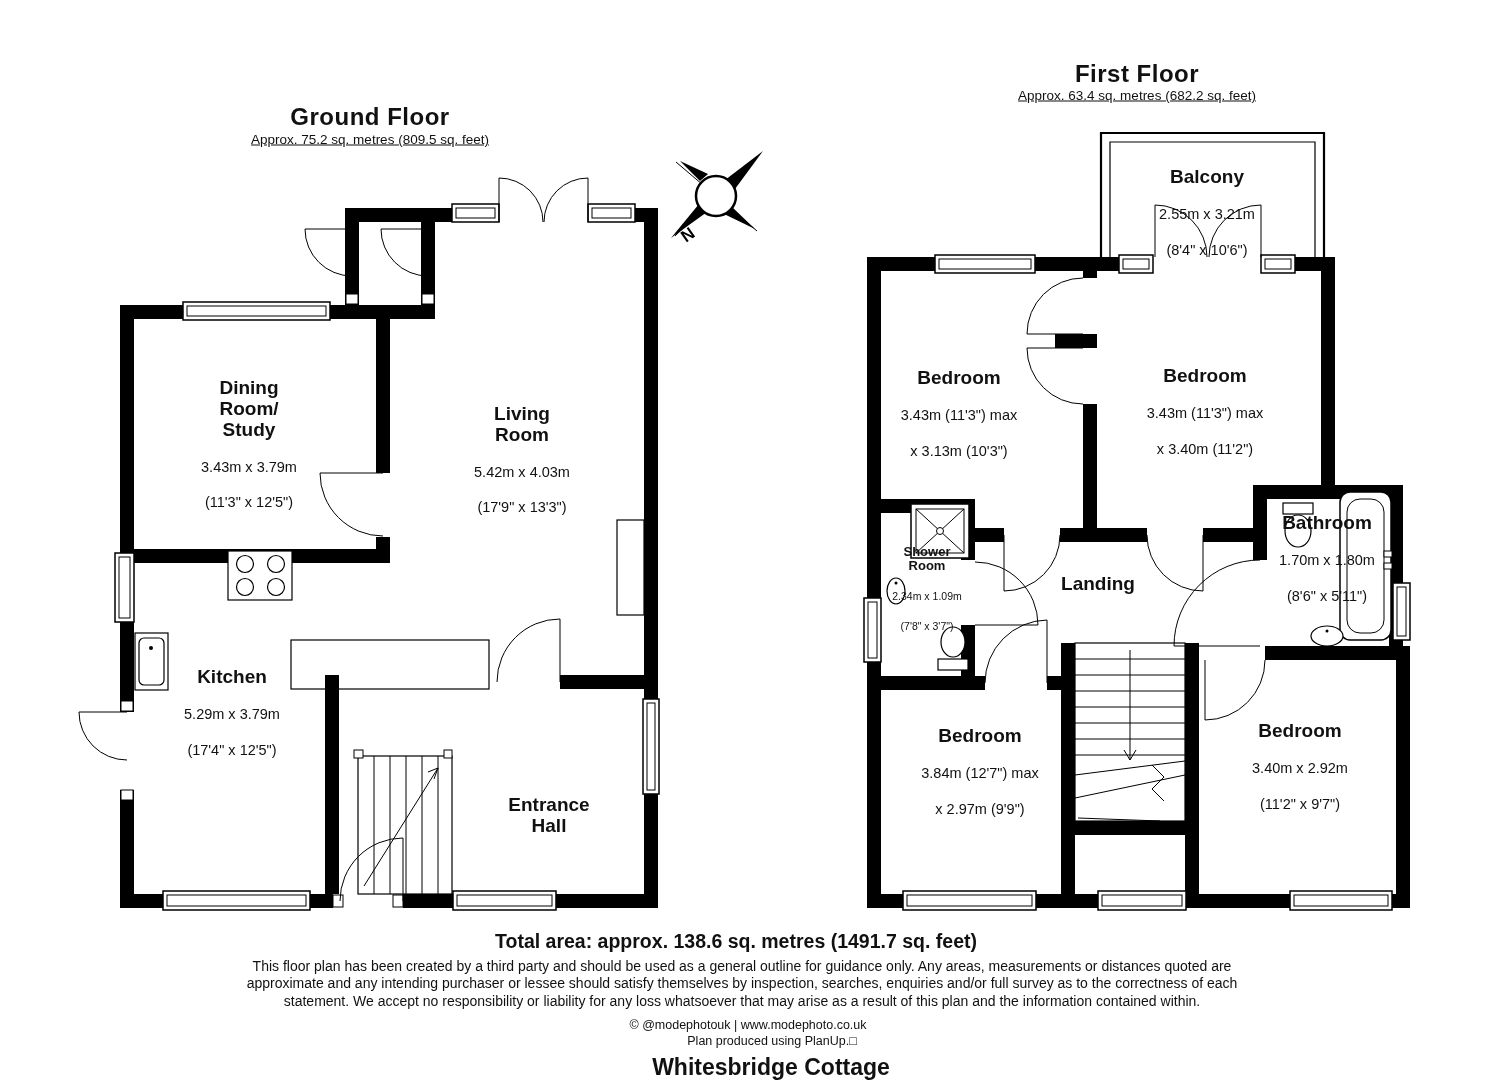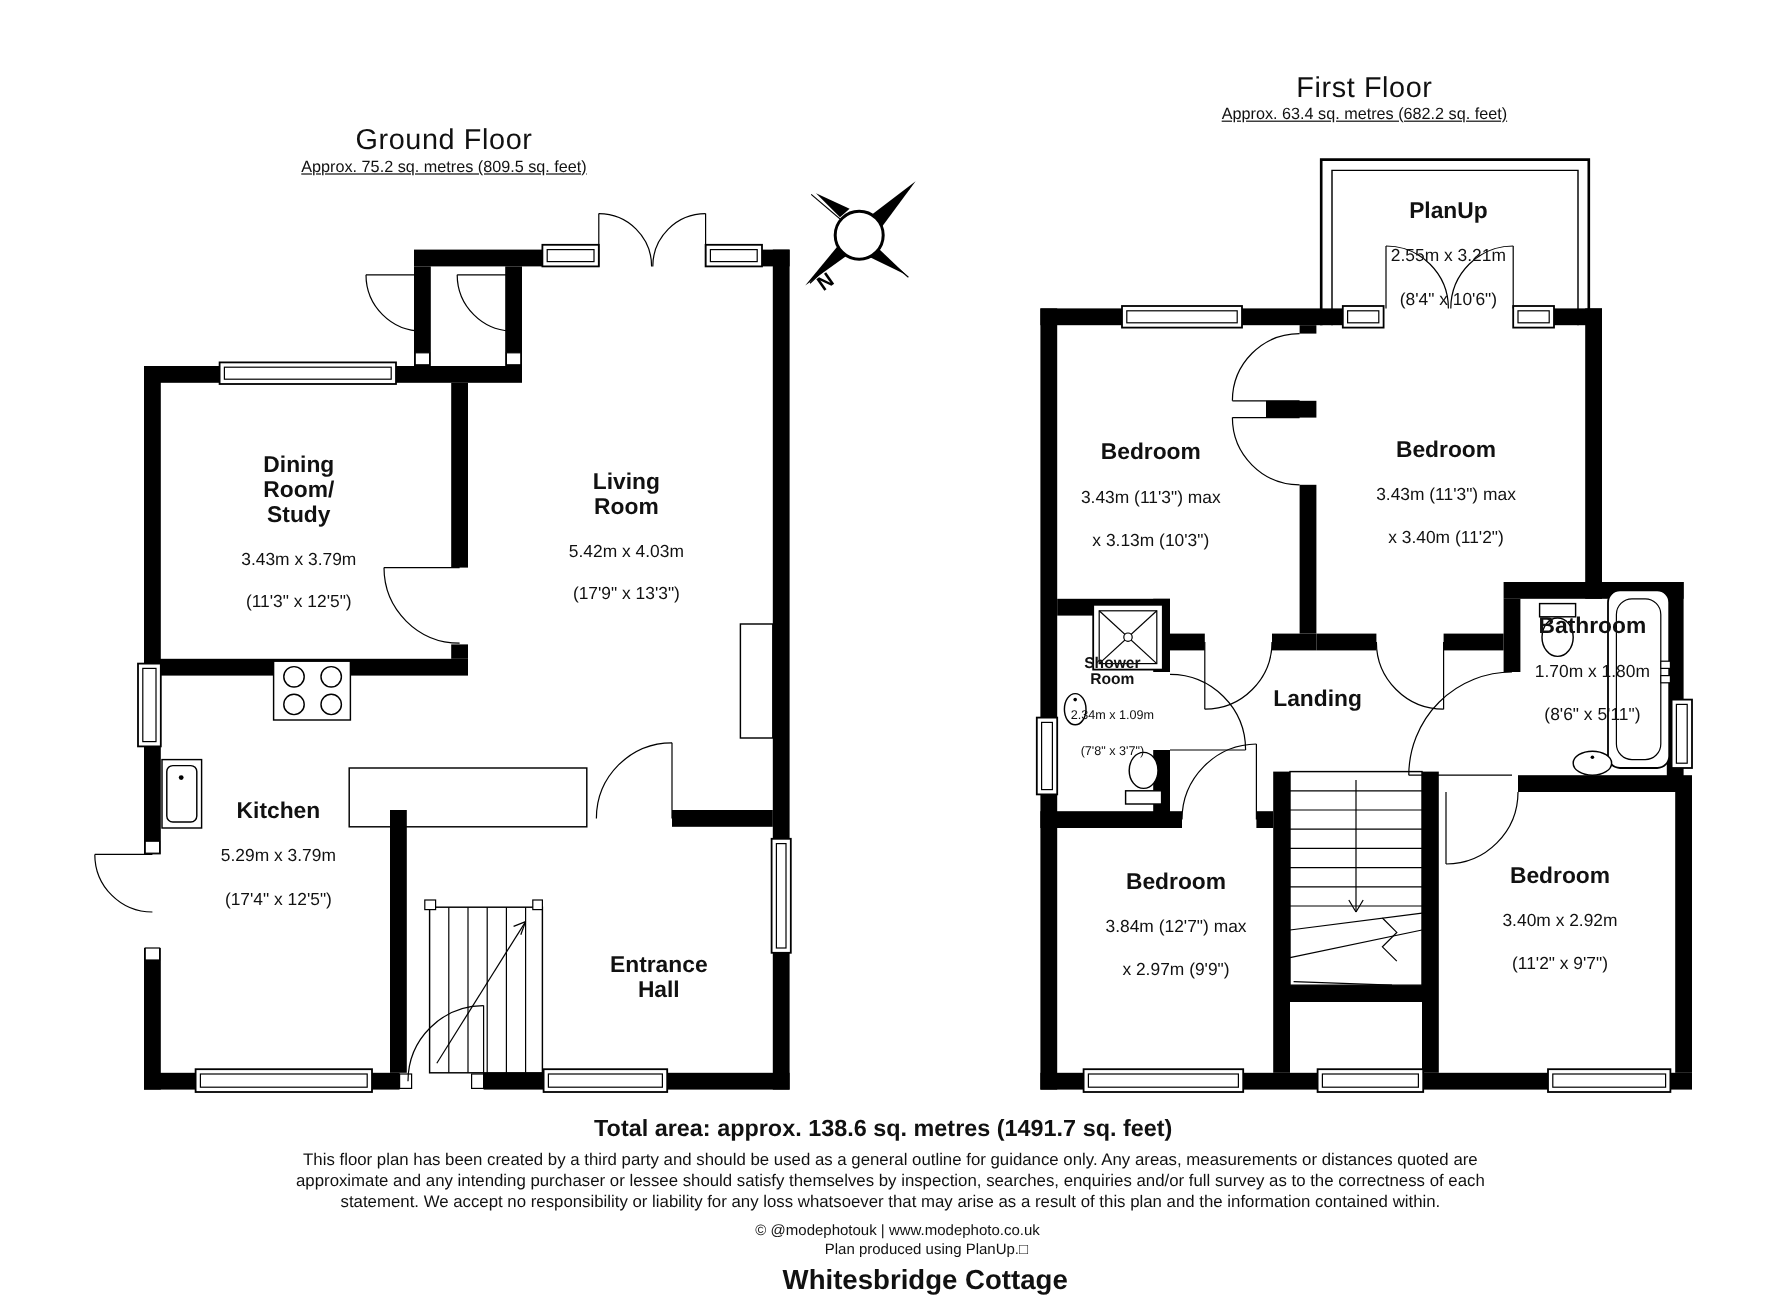--- a/index.html
+++ b/index.html
@@ -1,20 +1,20 @@
 <!DOCTYPE html>
 <html><head>
 <meta charset="utf-8">
 <style>
   html,body{margin:0;padding:0;background:#fff;}
   body{width:1485px;height:1080px;position:relative;overflow:hidden;
        font-family:"Liberation Sans", sans-serif;color:#111;}
   svg.plan{position:absolute;left:0;top:0;}
   .abs{position:absolute;transform:translate(-50%,-50%);text-align:center;white-space:pre-line;}
-  .floor-title{font-size:24px;font-weight:normal;letter-spacing:.5px;}
+  .floor-title{font-size:24px;font-weight:bold;letter-spacing:.5px;}
   .floor-sub{font-size:13.5px;text-decoration:underline;}
   .room-label .room-name{font-size:19px;font-weight:bold;line-height:1.1;white-space:pre-line;}
   .room-label .room-dims{font-size:14.5px;line-height:1.22;}
   .room-label.small .room-name{font-size:13px;line-height:1.05;}
   .room-label.small .room-dims{font-size:10.5px;line-height:1.15;}
   .total-area{font-size:19.5px;font-weight:bold;}
   .disclaimer{position:absolute;left:237px;top:958px;width:1010px;text-align:center;
               font-size:14px;line-height:1.24;transform:none;}
   .credit{font-size:12.5px;}
   .house-title{font-size:23px;font-weight:bold;margin-left:31px;}
@@ -294,38 +294,38 @@
 <div class="abs floor-title" style="left:1137px;top:74px">First Floor</div>
 <div class="abs floor-sub" style="left:1137px;top:95px">Approx. 63.4 sq. metres (682.2 sq. feet)</div>
 
 <div class="abs room-label" style="left:249px;top:445px">
   <div class="room-name">Dining
 Room/
 Study</div>
   <div class="room-dims">3.43m x 3.79m</div>
   <div class="room-dims">(11'3" x 12'5")</div>
 </div>
-<div class="abs room-label" style="left:522px;top:449px">
+<div class="abs room-label" style="left:522px;top:461px">
   <div class="room-name">Living
 Room</div>
   <div class="room-dims">5.42m x 4.03m</div>
   <div class="room-dims">(17'9" x 13'3")</div>
 </div>
 <div class="abs room-label" style="left:232px;top:713px">
   <div class="room-name">Kitchen</div>
   <div class="room-dims">5.29m x 3.79m</div>
   <div class="room-dims">(17'4" x 12'5")</div>
 </div>
 <div class="abs room-label" style="left:549px;top:816px">
   <div class="room-name">Entrance
 Hall</div>
 </div>
 
 <div class="abs room-label" style="left:1207px;top:213px">
-  <div class="room-name">PlanUp</div>
+  <div class="room-name">Balcony</div>
   <div class="room-dims">2.55m x 3.21m</div>
   <div class="room-dims">(8'4" x 10'6")</div>
 </div>
 <div class="abs room-label" style="left:959px;top:414px">
   <div class="room-name">Bedroom</div>
   <div class="room-dims">3.43m (11'3") max</div>
   <div class="room-dims">x 3.13m (10'3")</div>
 </div>
 <div class="abs room-label" style="left:1205px;top:412px">
   <div class="room-name">Bedroom</div>

